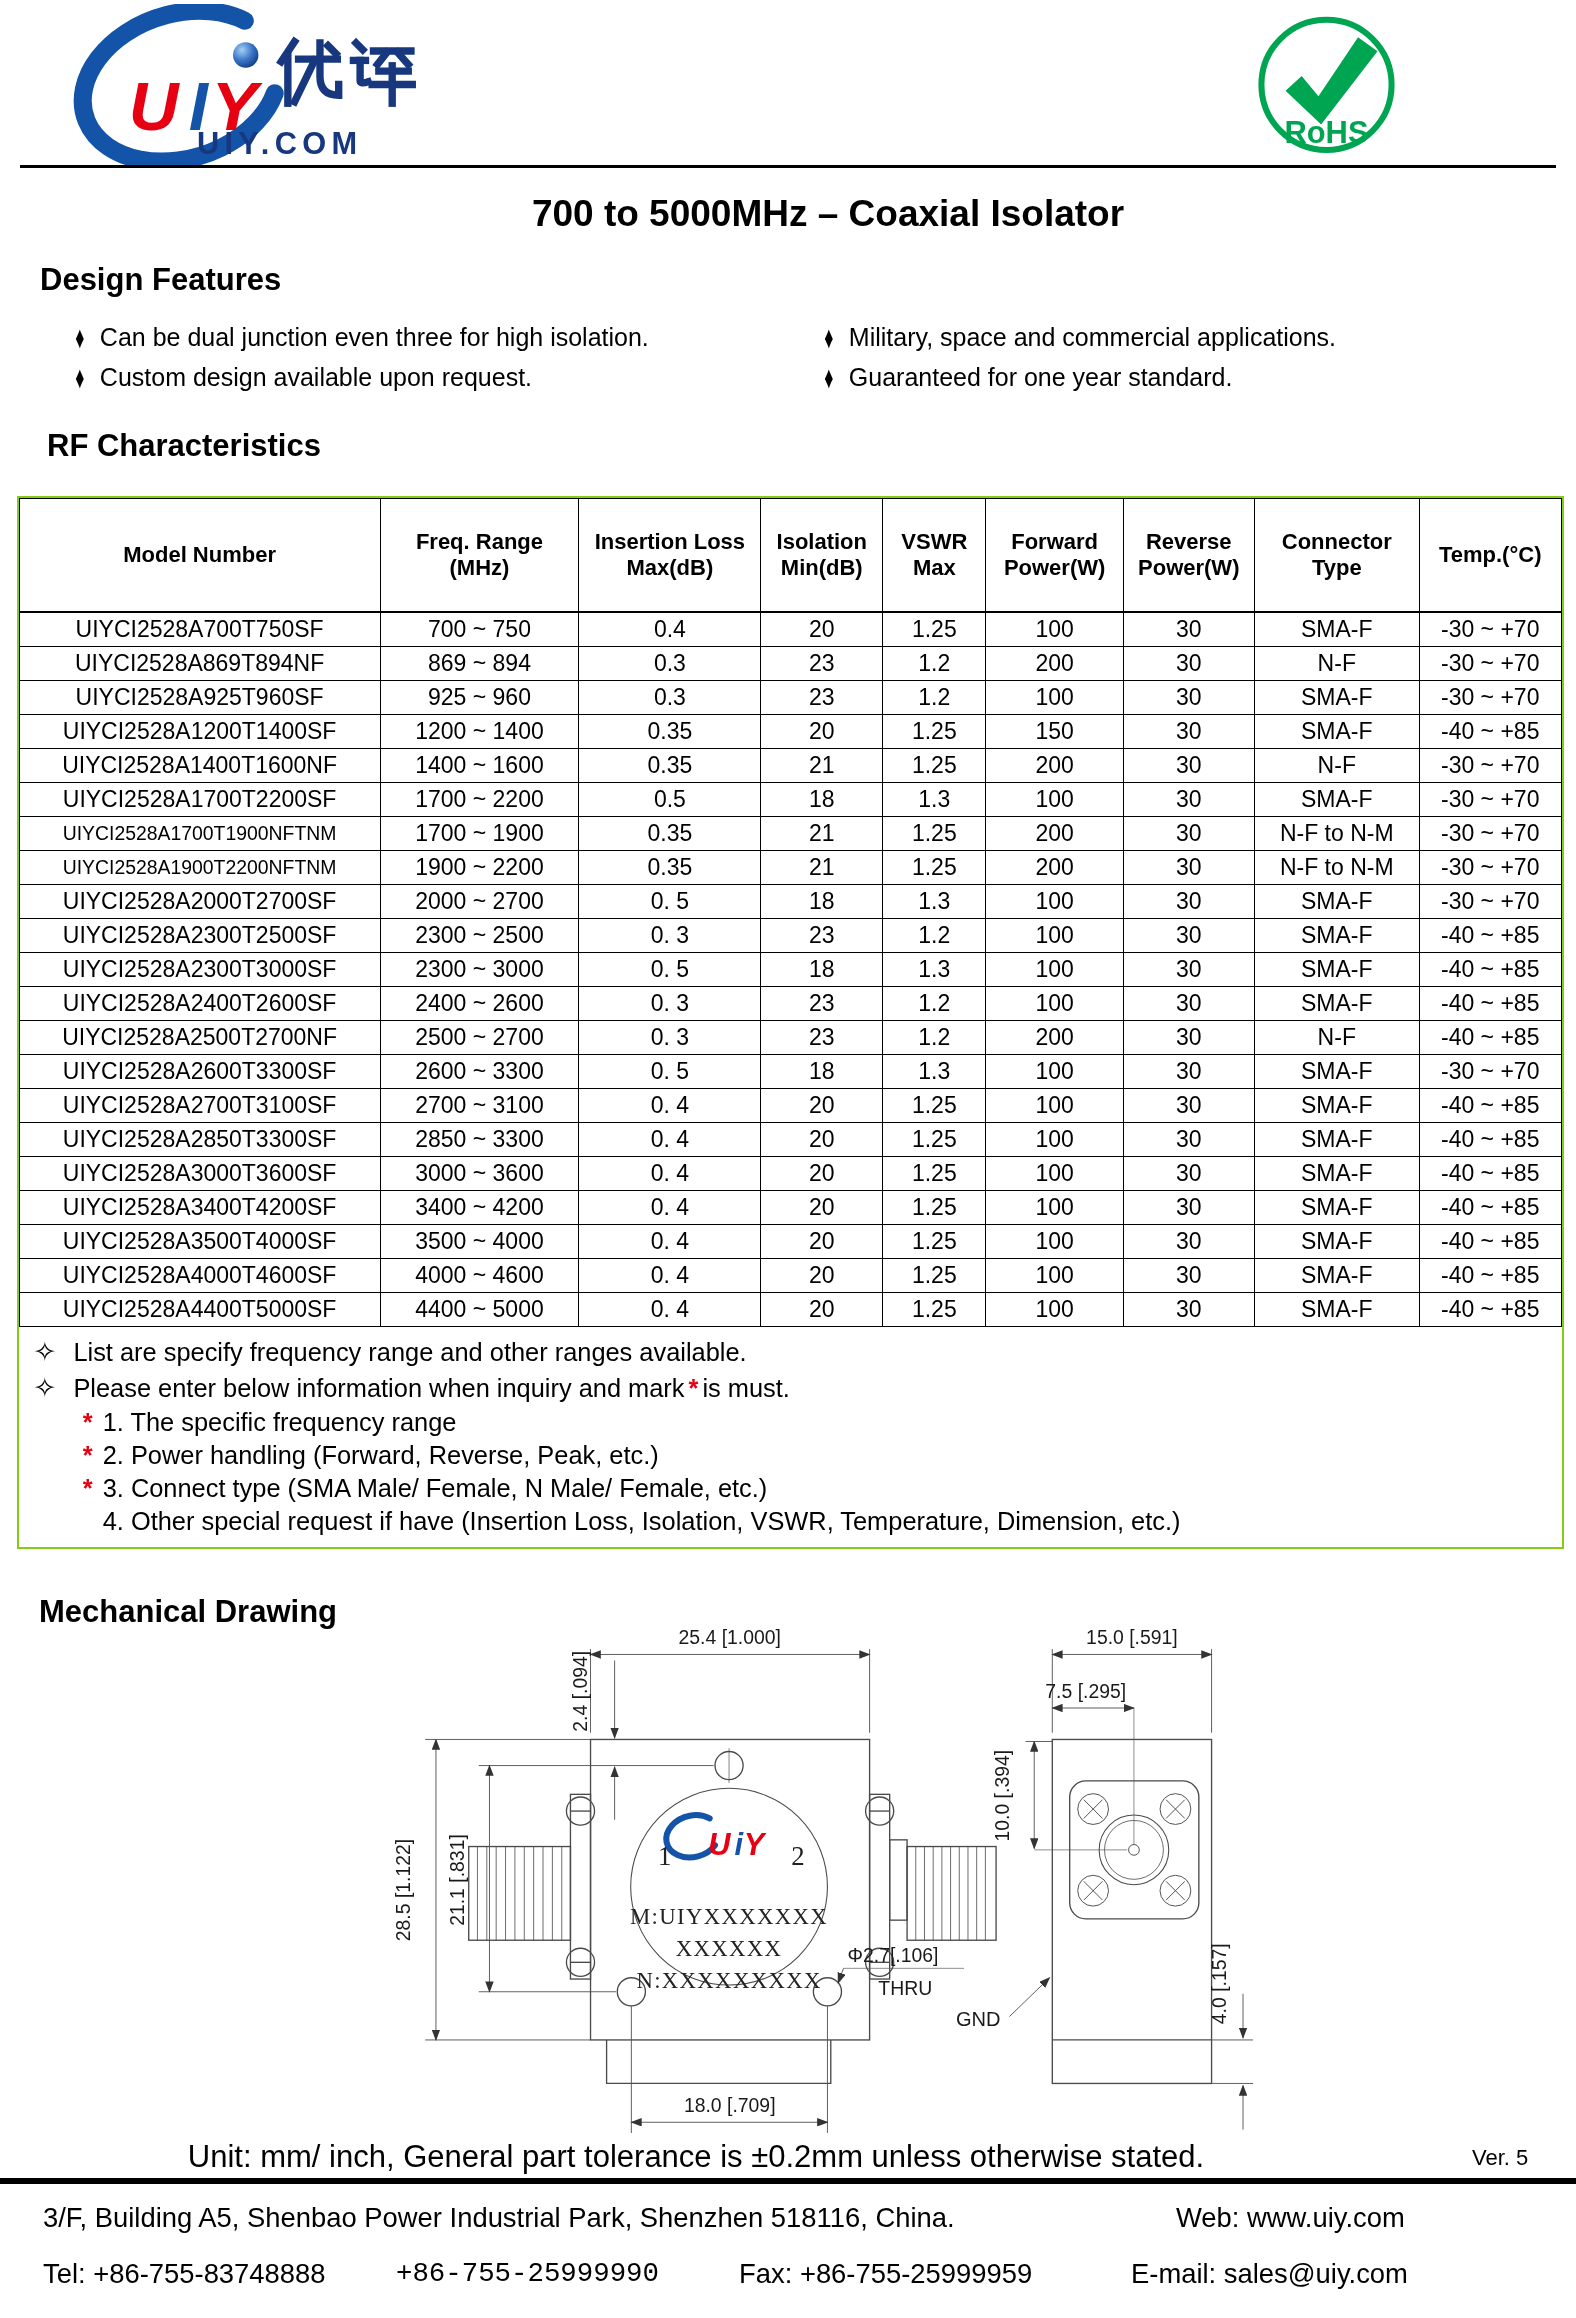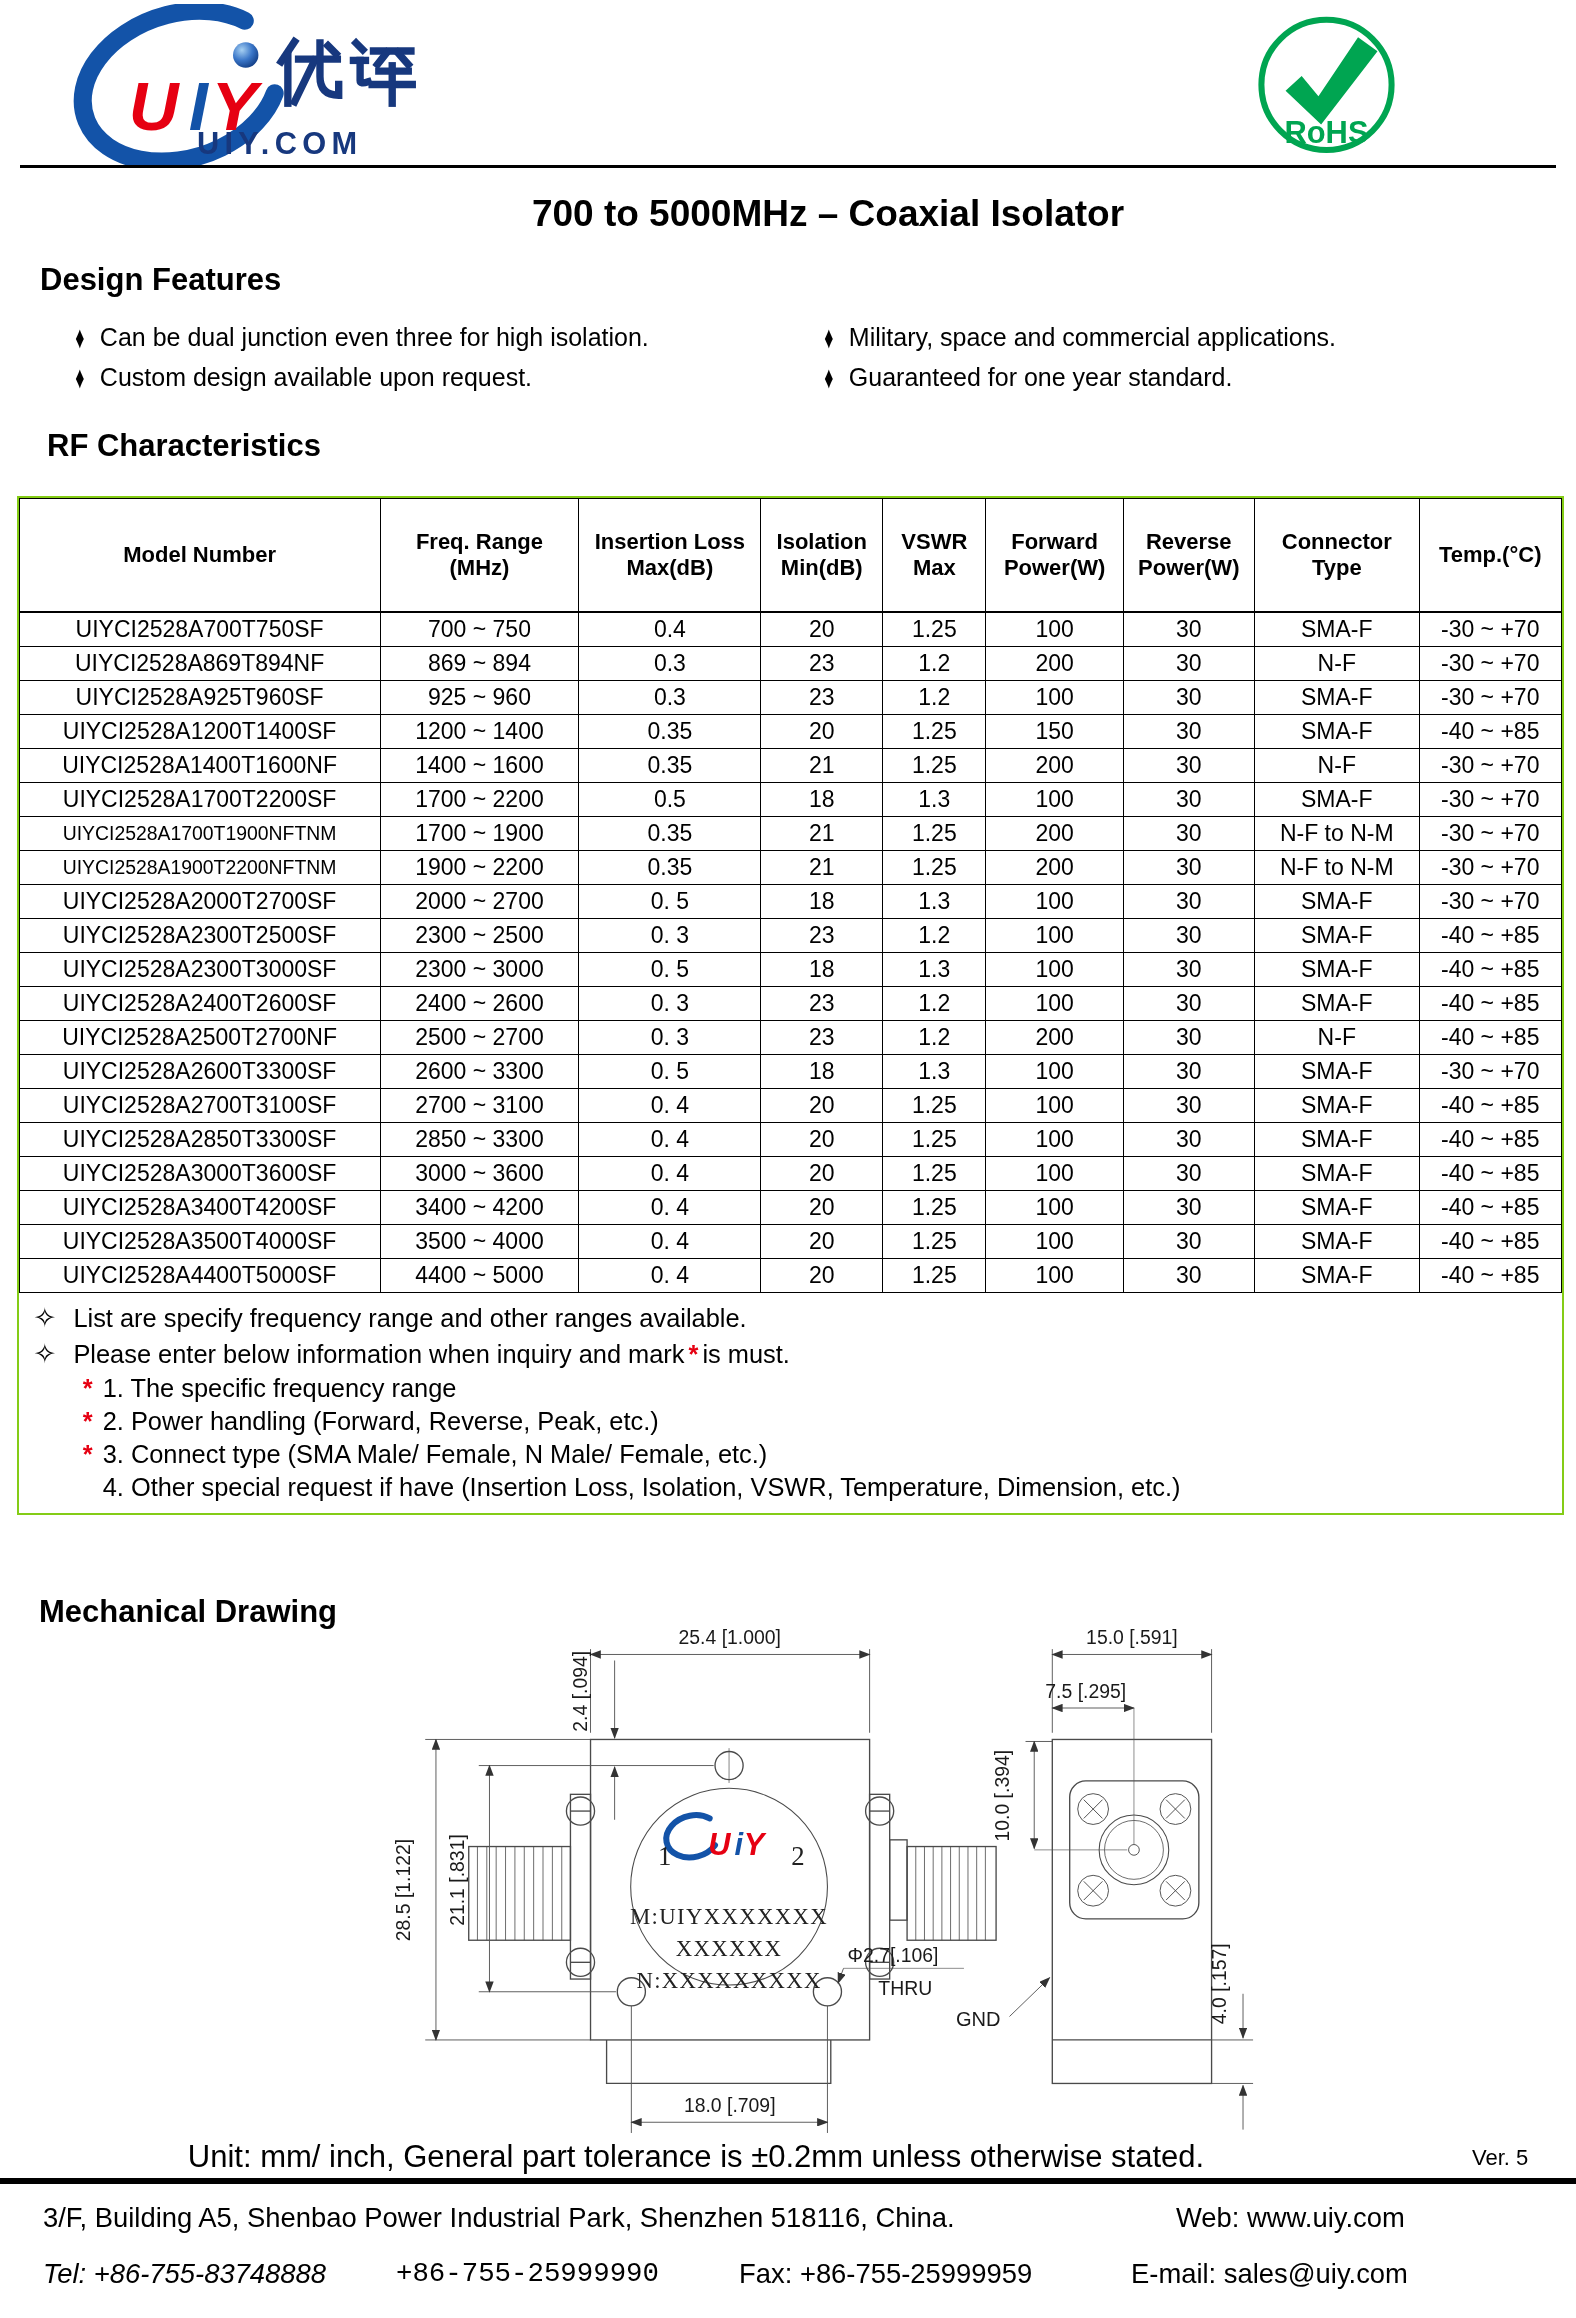--- a/index.html
+++ b/index.html
@@ -37,21 +37,21 @@
   .star.inline{width:auto;padding:0 4px;}
   
   #drawing{left:375px;top:1619px;width:937px;height:522px;}
   
   #unit-note{left:174px;top:2139px;width:1044px;text-align:center;font-size:31px;}
   #version{left:1472px;top:2145px;font-size:22px;}
   #footer-rule{left:0;top:2178px;width:1576px;height:6px;background:#000;}
   .ft{font-size:27.4px;}
   #addr{left:43px;top:2202px;}
   #web{left:1176px;top:2202px;}
-  #tel{left:43px;top:2258px;font-style:italic;}
+  #tel{left:43px;top:2258px;}
   #tel2{left:396px;top:2258px;font-family:Liberation Mono, monospace;}
   #fax{left:739px;top:2258px;}
   #email{left:1131px;top:2258px;}
   svg text{font-family:"Liberation Sans",sans-serif;}
   svg .serif{font-family:"Liberation Serif",serif;}
 </style>
 </head>
 <body>
 
 <div class="abs" id="logo">
@@ -371,20 +371,31 @@
           <td>3500 ~ 4000</td>
           <td>0. 4</td>
           <td>20</td>
           <td>1.25</td>
           <td>100</td>
           <td>30</td>
           <td>SMA-F</td>
           <td>-40 ~ +85</td>
         </tr>
         <tr>
+          <td>UIYCI2528A4000T4600SF</td>
+          <td>4000 ~ 4600</td>
+          <td>0. 4</td>
+          <td>20</td>
+          <td>1.25</td>
+          <td>100</td>
+          <td>30</td>
+          <td>SMA-F</td>
+          <td>-40 ~ +85</td>
+        </tr>
+        <tr>
           <td>UIYCI2528A4400T5000SF</td>
           <td>4400 ~ 5000</td>
           <td>0. 4</td>
           <td>20</td>
           <td>1.25</td>
           <td>100</td>
           <td>30</td>
           <td>SMA-F</td>
           <td>-40 ~ +85</td>
         </tr>

